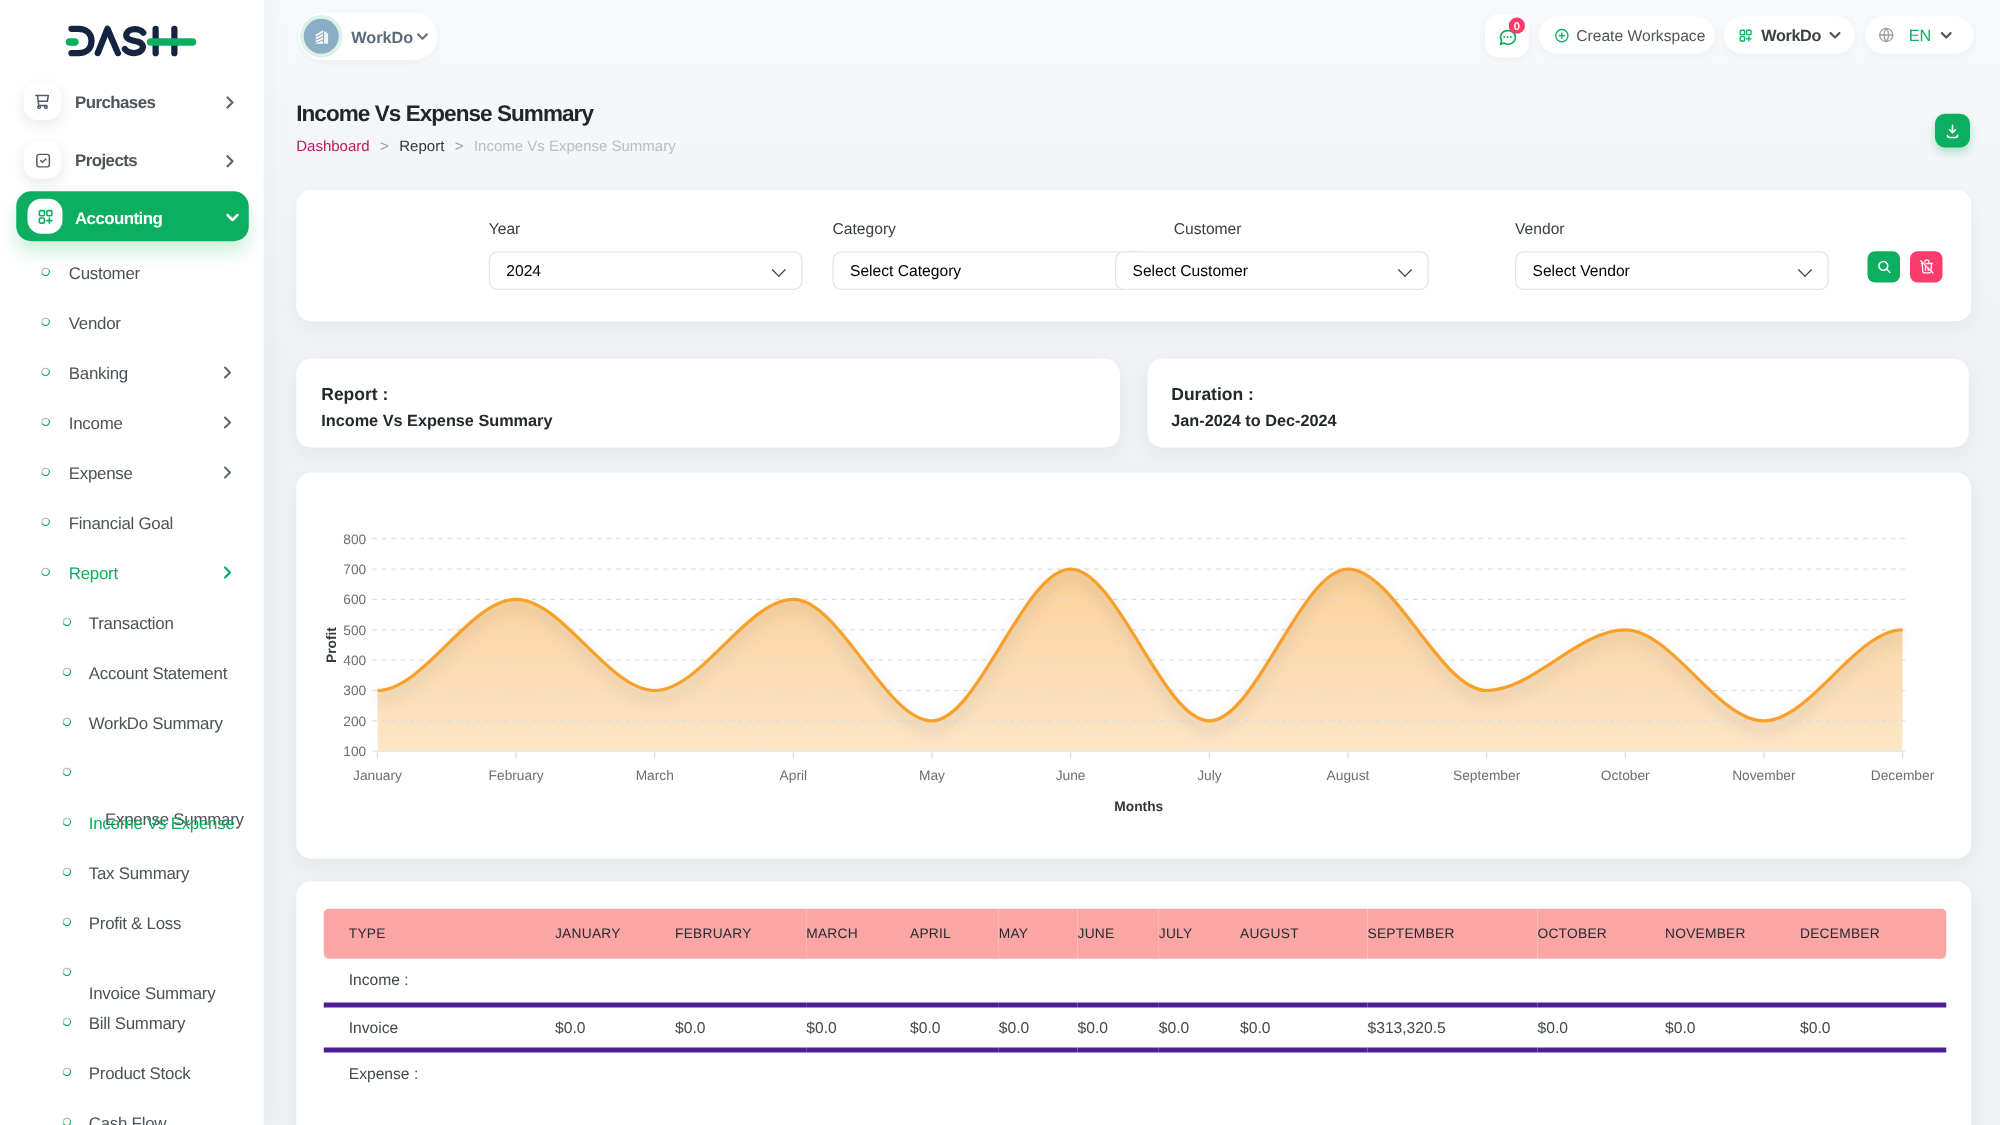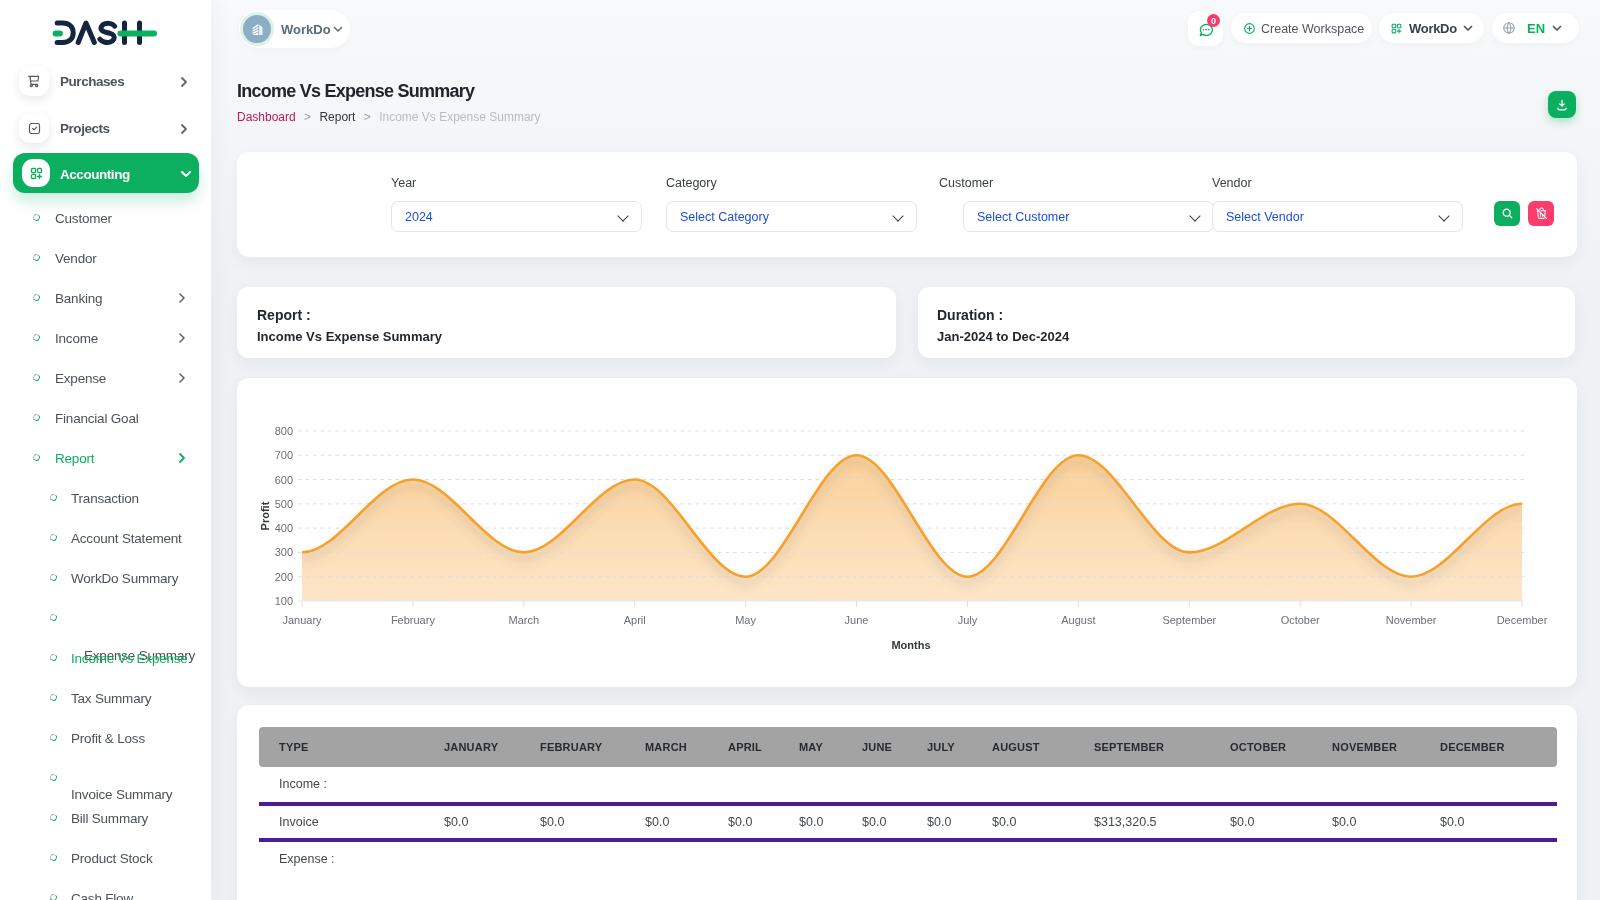--- a/index.html
+++ b/index.html
@@ -12,25 +12,25 @@
 .m-label { position:absolute; left:60px; font-size:13.5px; font-weight:bold; letter-spacing:-0.45px; color:#4e545b; }
 .m-chev { position:absolute; left:180px; color:#555b61; }
 .activeblk { position:absolute; left:13px; top:153px; width:186px; height:40px; background:#0caf60; border-radius:12px; box-shadow:0 9px 14px rgba(12,175,96,0.2); }
 .sub { position:absolute; font-size:13.5px; letter-spacing:-0.2px; color:#4c5258; }
 .sub.g { color:#0caf60; }
 .bullet { position:absolute; width:7px; height:7px; border-radius:50%; border:1.4px solid #b0b6bc; border-bottom-color:#0caf60; border-right-color:#0caf60; transform:rotate(20deg); }
 
 .pill { position:absolute; background:#fff; border-radius:16px; box-shadow:0 2px 6px rgba(40,50,70,0.04); }
 
 .card { position:absolute; background:#fff; border-radius:12px; box-shadow:0 6px 16px rgba(40,50,70,0.05); }
-.selbox { position:absolute; top:201px; width:251px; height:31px; border:1px solid #e3e6e9; border-radius:7px; background:#fff; font-size:12.5px; color:#1d4ed8; display:flex; align-items:center; padding-left:13px; }
+.selbox { position:absolute; top:201px; width:251px; height:31px; border:1px solid #e3e6e9; border-radius:7px; background:#fff; font-size:12.5px; color:#000000; display:flex; align-items:center; padding-left:13px; }
 .selbox::after { content:""; position:absolute; right:14px; top:11px; width:7px; height:7px; border-right:1.8px solid #3c4146; border-bottom:1.8px solid #3c4146; transform:rotate(45deg) scale(1,1); margin-top:-1px; }
 #dtable { border-collapse:collapse; font-size:12.5px; color:#43484d; }
 #dtable th, #dtable td { text-align:left; padding:0; font-weight:normal; }
-#dtable .thead th { background:#a3a3a3; height:40px; font-size:11px; font-weight:bold; color:#272b30; letter-spacing:0.2px; }
+#dtable .thead th { background:#fca5a5; height:40px; font-size:11px; font-weight:normal; color:#272b30; letter-spacing:0.2px; }
 #dtable .thead th:first-child { padding-left:20px; border-radius:4px 0 0 4px; }
 #dtable .thead th:last-child { border-radius:0 4px 4px 0; }
 #dtable td { height:36.5px; border-bottom:4px solid #4c1d95; }
 #dtable td:first-child { padding-left:20px; }
 #dtable tr:last-child td { border-bottom:none; }
 </style>
 </head>
 <body>
 <div id="sidebar">
 
@@ -181,21 +181,21 @@
   <div class="abs" style="left:1409px;top:21px;font-size:13px;font-weight:bold;letter-spacing:-0.3px;color:#3c4146;">WorkDo</div>
   <svg class="abs" style="left:1463px;top:25px;" width="10" height="7" viewBox="0 0 10 7" fill="none" stroke="#51565c" stroke-width="1.7" stroke-linecap="round" stroke-linejoin="round">
       <path d="M1.5 1.5 L5 5 L8.5 1.5"></path>
     </svg>
 
   <div class="pill" style="left:1492px;top:13px;width:87px;height:30px;border-radius:15px;"></div>
   <svg class="abs" style="left:1502px;top:21px;" width="14" height="14" viewBox="0 0 24 24" fill="none" stroke="#9aa1a8" stroke-width="1.8" stroke-linecap="round">
       <circle cx="12" cy="12" r="9"></circle>
       <path d="M3 12h18M12 3a14 14 0 0 1 0 18M12 3a14 14 0 0 0 0 18"></path>
     </svg>
-  <div class="abs" style="left:1527px;top:21px;font-size:13px;font-weight:bold;color:#0caf60;">EN</div>
+  <div class="abs" style="left:1527px;top:21px;font-size:13px;font-weight:normal;color:#0caf60;">EN</div>
   <svg class="abs" style="left:1552px;top:25px;" width="10" height="7" viewBox="0 0 10 7" fill="none" stroke="#51565c" stroke-width="1.7" stroke-linecap="round" stroke-linejoin="round">
       <path d="M1.5 1.5 L5 5 L8.5 1.5"></path>
     </svg>
 </div>
 <div id="content">
 
   <div class="abs" style="left:237px;top:81px;font-size:18px;font-weight:bold;letter-spacing:-0.75px;color:#21262b;">Income Vs Expense Summary</div>
   <div class="abs" style="left:237px;top:110px;font-size:12px;color:#32373c;">
     <span style="color:#be185d;">Dashboard</span>
     <span style="color:#9aa0a6;padding:0 5px;">&gt;</span>
@@ -214,21 +214,21 @@
   <div class="abs" style="left:391px;top:176px;font-size:12.5px;color:#3c4146;">Year</div>
   <div class="abs" style="left:666px;top:176px;font-size:12.5px;color:#3c4146;">Category</div>
   <div class="abs" style="left:939px;top:176px;font-size:12.5px;color:#3c4146;">Customer</div>
   <div class="abs" style="left:1212px;top:176px;font-size:12.5px;color:#3c4146;">Vendor</div>
   <div class="selbox" style="left:391px;">
       <span>2024</span>
     </div>
   <div class="selbox" style="left:666px;">
       <span>Select Category</span>
     </div>
-  <div class="selbox" style="left:963px;">
+  <div class="selbox" style="left:892px;">
       <span>Select Customer</span>
     </div>
   <div class="selbox" style="left:1212px;">
       <span>Select Vendor</span>
     </div>
   <div class="abs" style="left:1494px;top:201px;width:26px;height:25px;border-radius:6px;background:#0caf60;display:flex;align-items:center;justify-content:center;">
     <svg width="13" height="13" viewBox="0 0 24 24" fill="none" stroke="#fff" stroke-width="2.4" stroke-linecap="round">
         <circle cx="10.5" cy="10.5" r="6.5"></circle>
         <path d="M15.5 15.5 L20 20"></path>
       </svg>

